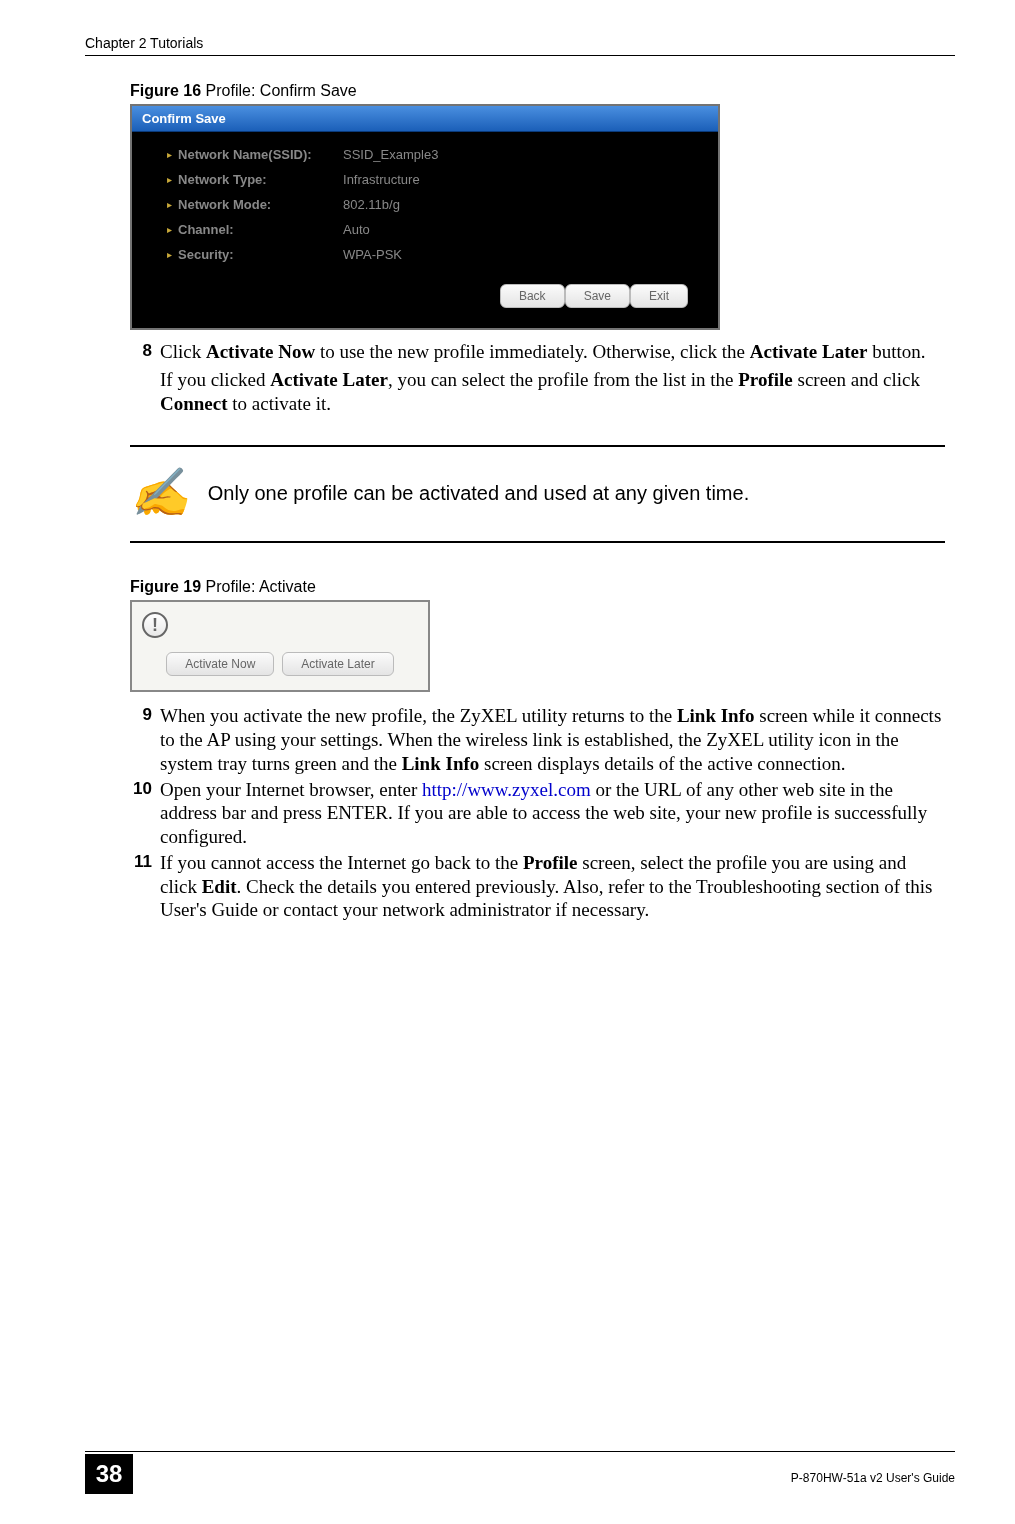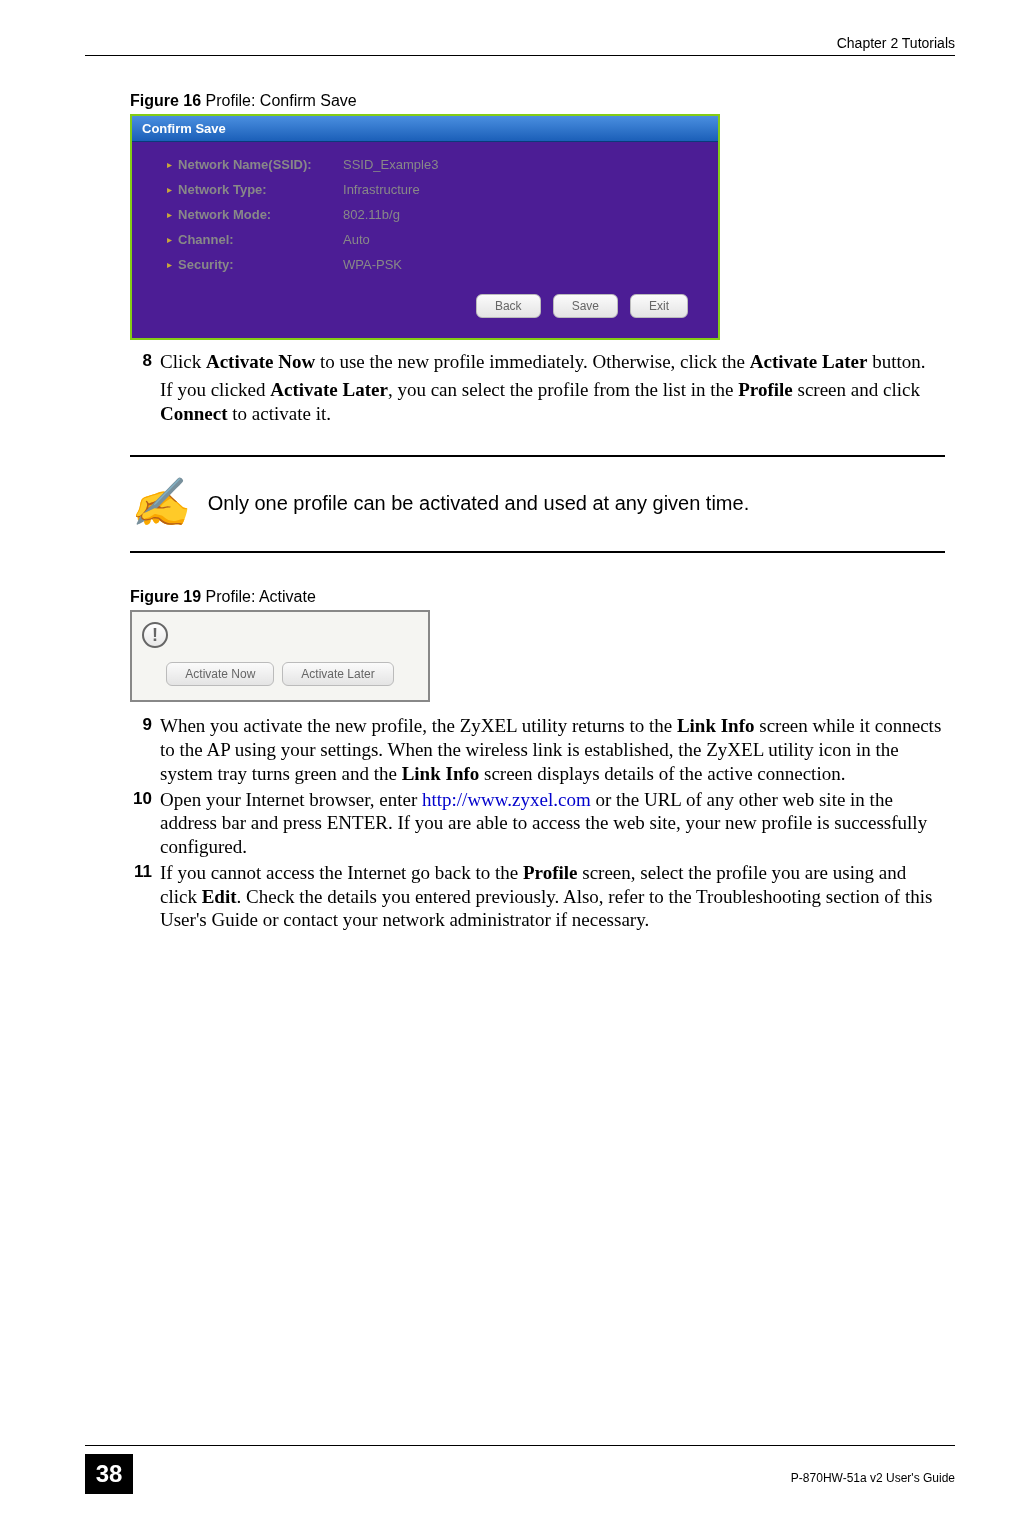--- a/index.html
+++ b/index.html
@@ -6,38 +6,38 @@
     body {
       font-family: "Times New Roman", serif;
       background: #fff;
       width: 1015px;
       height: 1524px;
       position: relative;
       padding: 35px 60px 30px 85px;
     }
     .header {
       display: flex;
-      justify-content: flex-end;
+      justify-content: flex-start;
       border-bottom: 1px solid #000;
       padding-bottom: 4px;
-      margin-bottom: 36px;
+      margin-bottom: 26px;
       font-family: Arial, Helvetica, sans-serif;
       font-size: 14px;
     }
     .content { padding-left: 45px; padding-right: 10px; margin-top: 16px; }
     .fig-caption {
       font-family: Arial, Helvetica, sans-serif;
       font-size: 16px;
       margin-bottom: 4px;
     }
     .fig-caption .fig-label { font-weight: bold; }
     .dialog1 {
       width: 590px;
-      border: 2px solid #84cc16;
-      background: #4c1d95;
+      border: 2px solid #737373;
+      background: #000000;
       margin-bottom: 10px;
     }
     .dialog1-titlebar {
       background: linear-gradient(#4a8fe0, #1b5fb8);
       color: #fff;
       font-family: Arial, sans-serif;
       font-size: 13px;
       font-weight: bold;
       padding: 5px 10px;
       border-bottom: 1px solid #0a3a7a;
@@ -60,21 +60,21 @@
     }
     .d1-label {
       color: #888;
       font-weight: bold;
       width: 165px;
     }
     .d1-value { color: #888; }
     .dialog1-buttons {
       display: flex;
       justify-content: flex-end;
-      gap: 12px;
+      gap: 0;
       padding: 12px 10px 10px 10px;
       align-items: center;
     }
     .dlg-btn {
       font-family: Arial, sans-serif;
       font-size: 12px;
       color: #666;
       background: linear-gradient(#fbfbfb, #e4e4e4);
       border: 1px solid #bbb;
       border-radius: 6px;
@@ -167,21 +167,21 @@
       margin-top: 14px;
       margin-bottom: 4px;
     }
     .link-style { color: #0000cc; }
     .footer {
       position: absolute;
       bottom: 30px;
       left: 85px;
       right: 60px;
       border-top: 1px solid #000;
-      padding-top: 16px;
+      padding-top: 10px;
       display: flex;
       align-items: center;
       font-family: Arial, Helvetica, sans-serif;
     }
     .page-num-box {
       background: #000;
       color: #fff;
       font-weight: bold;
       font-size: 24px;
       width: 48px;

